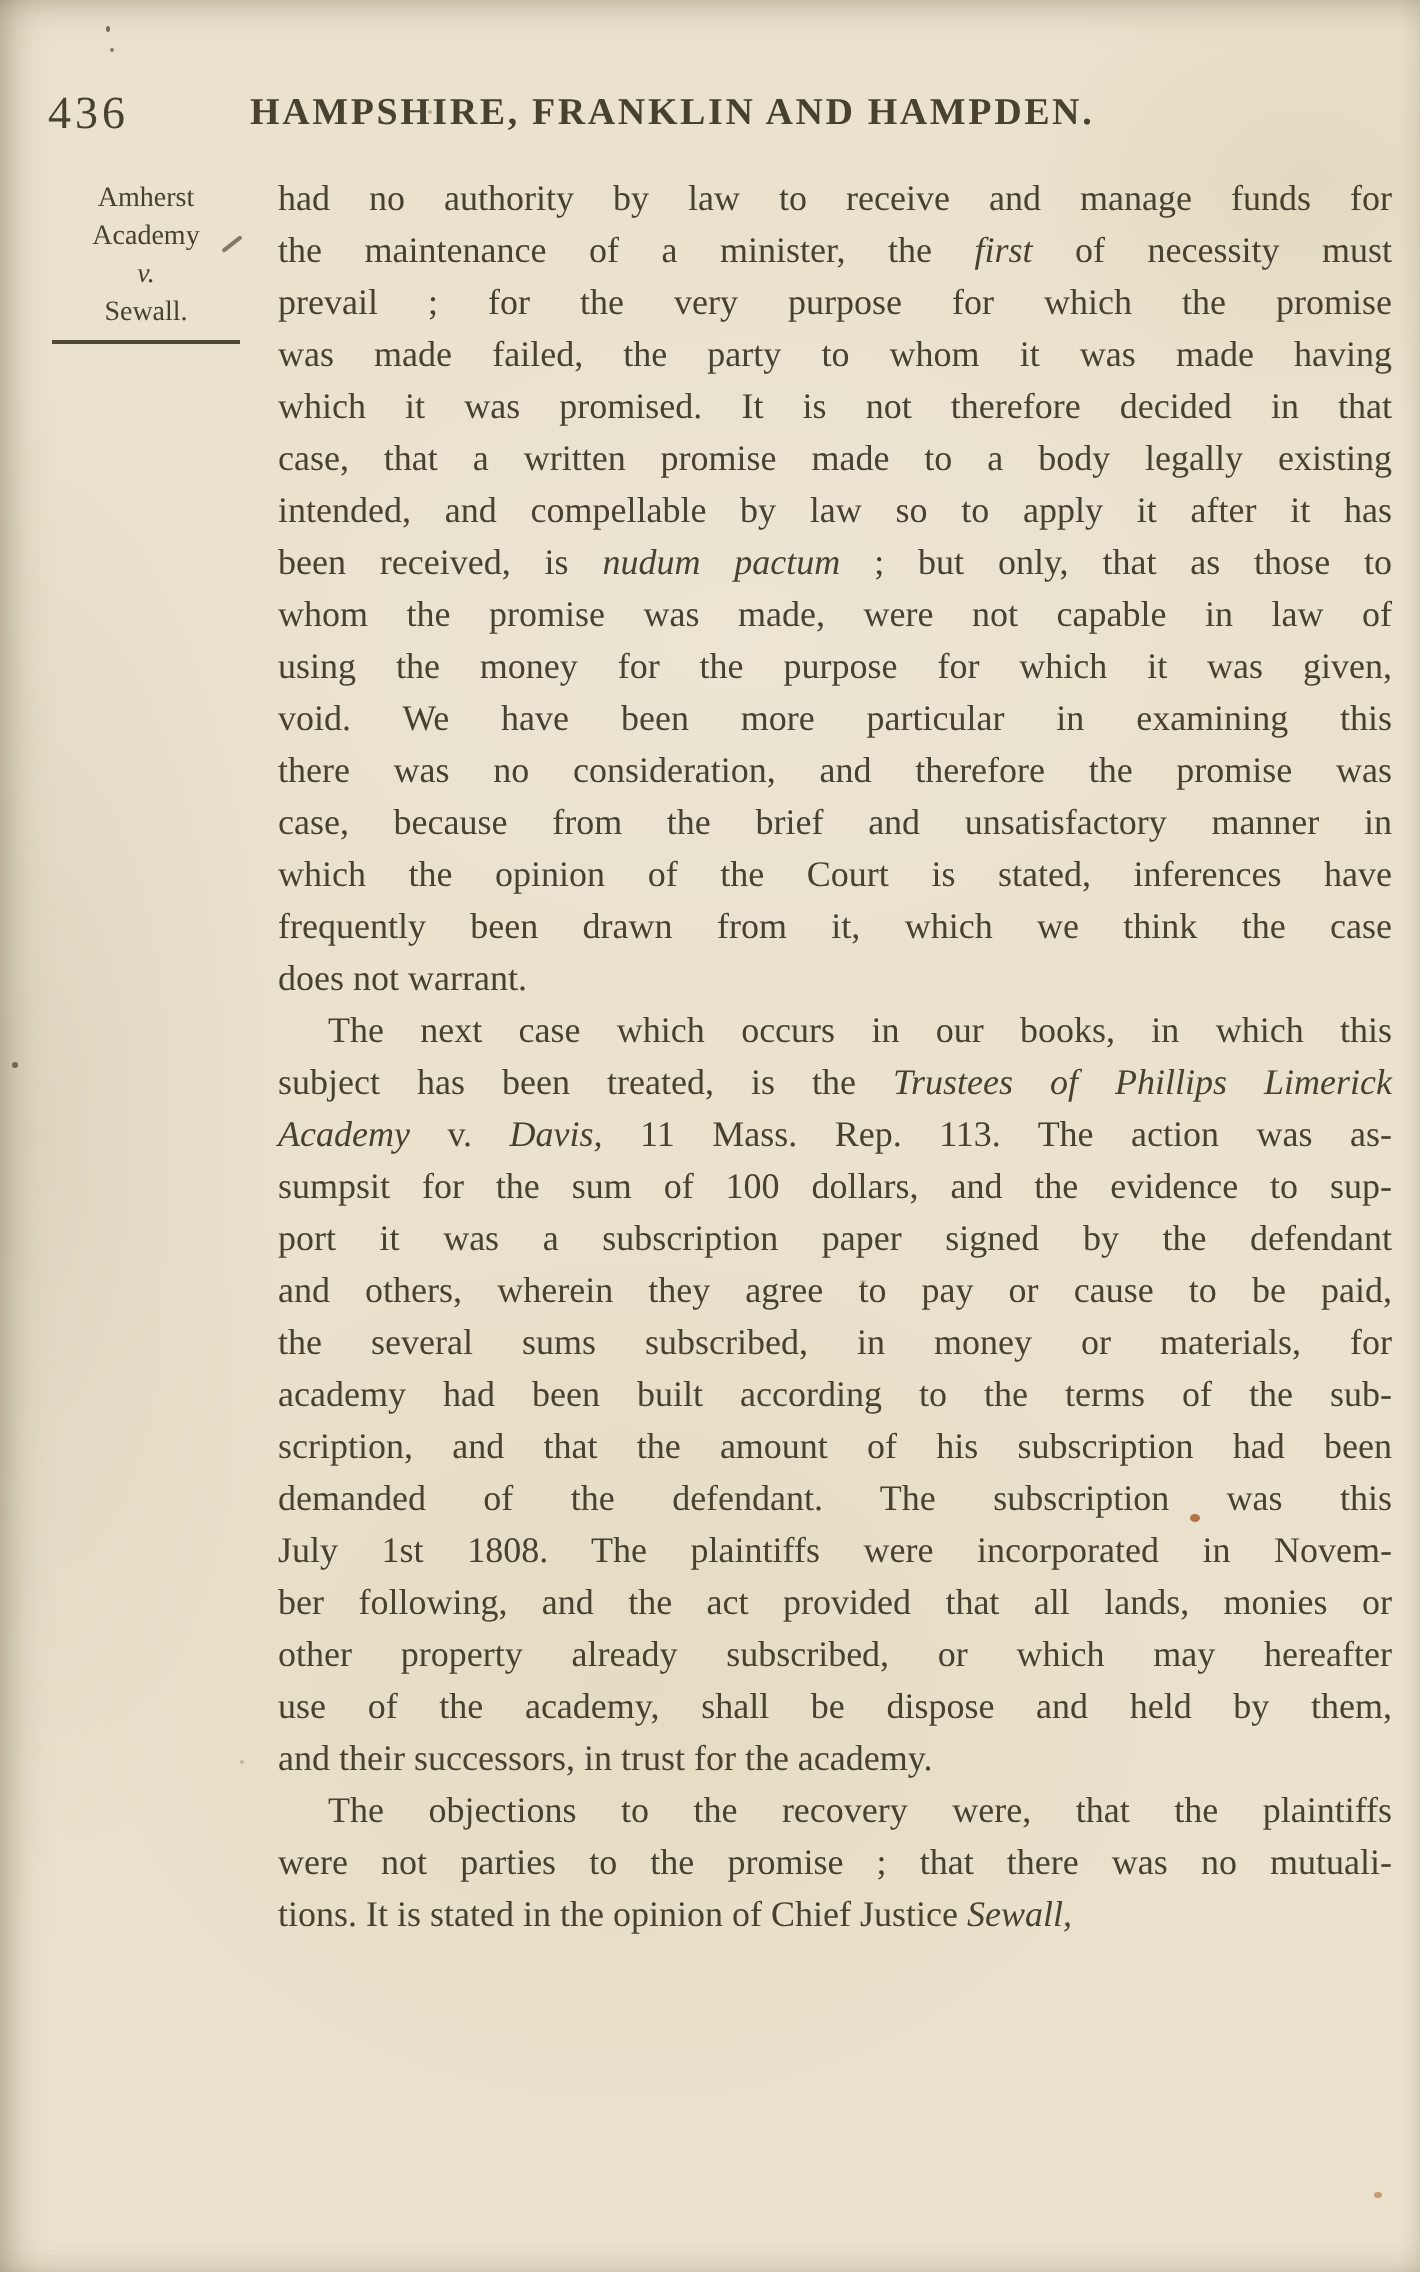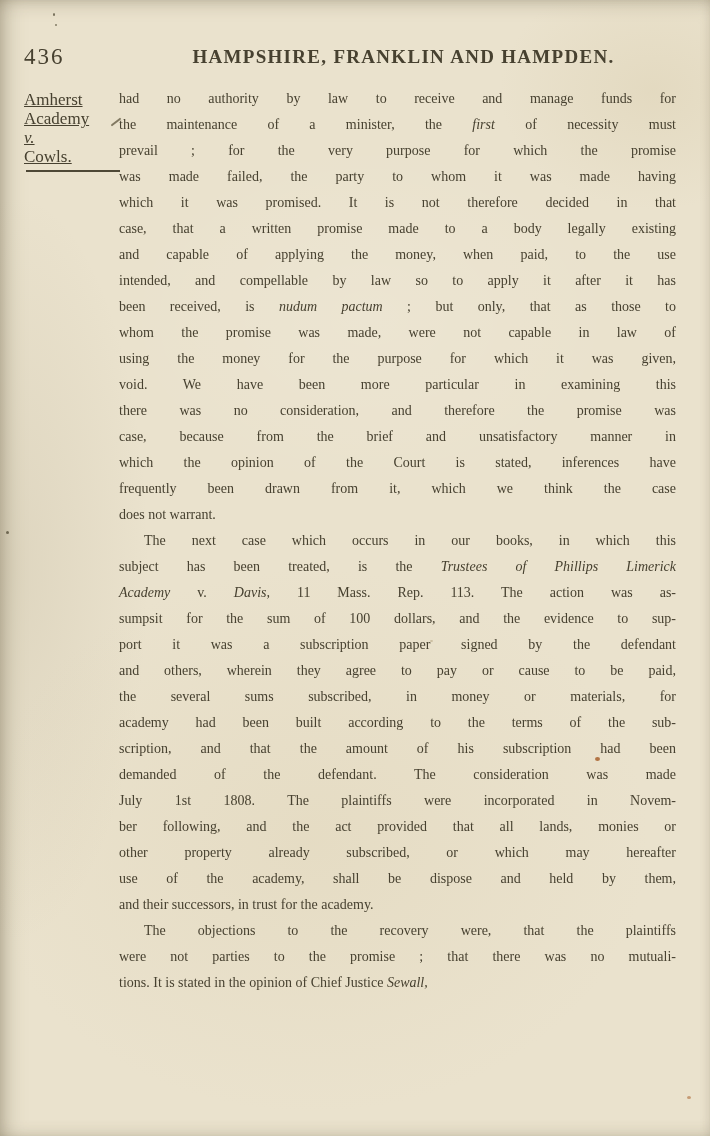--- a/index.html
+++ b/index.html
@@ -27,34 +27,34 @@
       radial-gradient(ellipse 520px 420px at 44% 74%, rgba(212,198,162,.22), transparent 65%),
       radial-gradient(ellipse 220px 170px at 92% 8%, rgba(203,188,148,.22), transparent 70%),
       radial-gradient(ellipse 180px 500px at 2% 50%, rgba(150,138,108,.14), transparent 75%);
   }
   .page-number {
     position: absolute; left: 24px; top: 44px;
     font-size: 23px; letter-spacing: 2px; text-align: right;
   }
   .running-header {
     position: absolute; left: 125px; top: 46px; width: 557px;
-    text-align: center; font-size: 19px; font-weight: bold;
+    font-size: 19px; font-weight: bold;
     letter-spacing: 1.3px; white-space: nowrap;
   }
   .margin-note {
     position: absolute; left: 24px; top: 90px; width: 98px;
-    font-size: 17px; line-height: 19px; text-decoration: underline;
+    text-align: center; font-size: 14px; line-height: 19px;
   }
   .margin-rule {
     position: absolute; left: 26px; top: 170px; width: 94px; height: 2px;
     background: var(--rule, #4e4836);
   }
   .body-text {
-    position: absolute; left: 119px; top: 86px; width: 557px;
-    font-size: 14px; line-height: 26px;
+    position: absolute; left: 139px; top: 86px; width: 557px;
+    font-size: 18px; line-height: 26px;
   }
   .line {
     text-align: justify;
     text-align-last: justify;
   }
   .line.last { text-align-last: left; }
   .line.indent { text-indent: 25px; }
   .it { font-style: italic; }
   .speck { position: absolute; border-radius: 50%; pointer-events: none; }
   .pen-mark {
@@ -68,36 +68,35 @@
 <div class="page">
 
   <div class="page-number">436</div>
 
   <div class="running-header">HAMPSHIRE, FRANKLIN AND HAMPDEN.</div>
 
   <div class="margin-note">
     <div>Amherst</div>
     <div>Academy</div>
     <div class="it">v.</div>
-    <div>Cowls.</div>
+    <div>Sewall.</div>
   </div>
 
   <div class="pen-mark"></div>
 
   <div class="margin-rule"></div>
 
   <div class="body-text">
       <div>
         <div class="line"><span>had no authority by law to receive and manage funds for</span></div>
         <div class="line"><span>the maintenance of a minister, the </span><span class="it">first</span><span> of necessity must</span></div>
         <div class="line"><span>prevail ; for the very purpose for which the promise</span></div>
         <div class="line"><span>was made failed, the party to whom it was made having</span></div>
         <div class="line"><span>which it was promised. It is not therefore decided in that</span></div>
         <div class="line"><span>case, that a written promise made to a body legally existing</span></div>
-        <div class="line"><span>and capable of applying the money, when paid, to the use</span></div>
         <div class="line"><span>intended, and compellable by law so to apply it after it has</span></div>
         <div class="line"><span>been received, is </span><span class="it">nudum pactum</span><span> ; but only, that as those to</span></div>
         <div class="line"><span>whom the promise was made, were not capable in law of</span></div>
         <div class="line"><span>using the money for the purpose for which it was given,</span></div>
         <div class="line"><span>void. We have been more particular in examining this</span></div>
         <div class="line"><span>there was no consideration, and therefore the promise was</span></div>
         <div class="line"><span>case, because from the brief and unsatisfactory manner in</span></div>
         <div class="line"><span>which the opinion of the Court is stated, inferences have</span></div>
         <div class="line"><span>frequently been drawn from it, which we think the case</span></div>
         <div class="line last"><span>does not warrant.</span></div>
@@ -105,21 +104,21 @@
       <div>
         <div class="line indent"><span>The next case which occurs in our books, in which this</span></div>
         <div class="line"><span>subject has been treated, is the </span><span class="it">Trustees of Phillips Limerick</span></div>
         <div class="line"><span class="it">Academy</span><span> v. </span><span class="it">Davis,</span><span> 11 Mass. Rep. 113. The action was as-</span></div>
         <div class="line"><span>sumpsit for the sum of 100 dollars, and the evidence to sup-</span></div>
         <div class="line"><span>port it was a subscription paper signed by the defendant</span></div>
         <div class="line"><span>and others, wherein they agree to pay or cause to be paid,</span></div>
         <div class="line"><span>the several sums subscribed, in money or materials, for</span></div>
         <div class="line"><span>academy had been built according to the terms of the sub-</span></div>
         <div class="line"><span>scription, and that the amount of his subscription had been</span></div>
-        <div class="line"><span>demanded of the defendant. The consideration was made</span></div>
+        <div class="line"><span>demanded of the defendant. The subscription was this</span></div>
         <div class="line"><span>July 1st 1808. The plaintiffs were incorporated in Novem-</span></div>
         <div class="line"><span>ber following, and the act provided that all lands, monies or</span></div>
         <div class="line"><span>other property already subscribed, or which may hereafter</span></div>
         <div class="line"><span>use of the academy, shall be dispose and held by them,</span></div>
         <div class="line last"><span>and their successors, in trust for the academy.</span></div>
       </div>
       <div>
         <div class="line indent"><span>The objections to the recovery were, that the plaintiffs</span></div>
         <div class="line"><span>were not parties to the promise ; that there was no mutuali-</span></div>
         <div class="line last"><span>tions. It is stated in the opinion of Chief Justice </span><span class="it">Sewall,</span></div>

